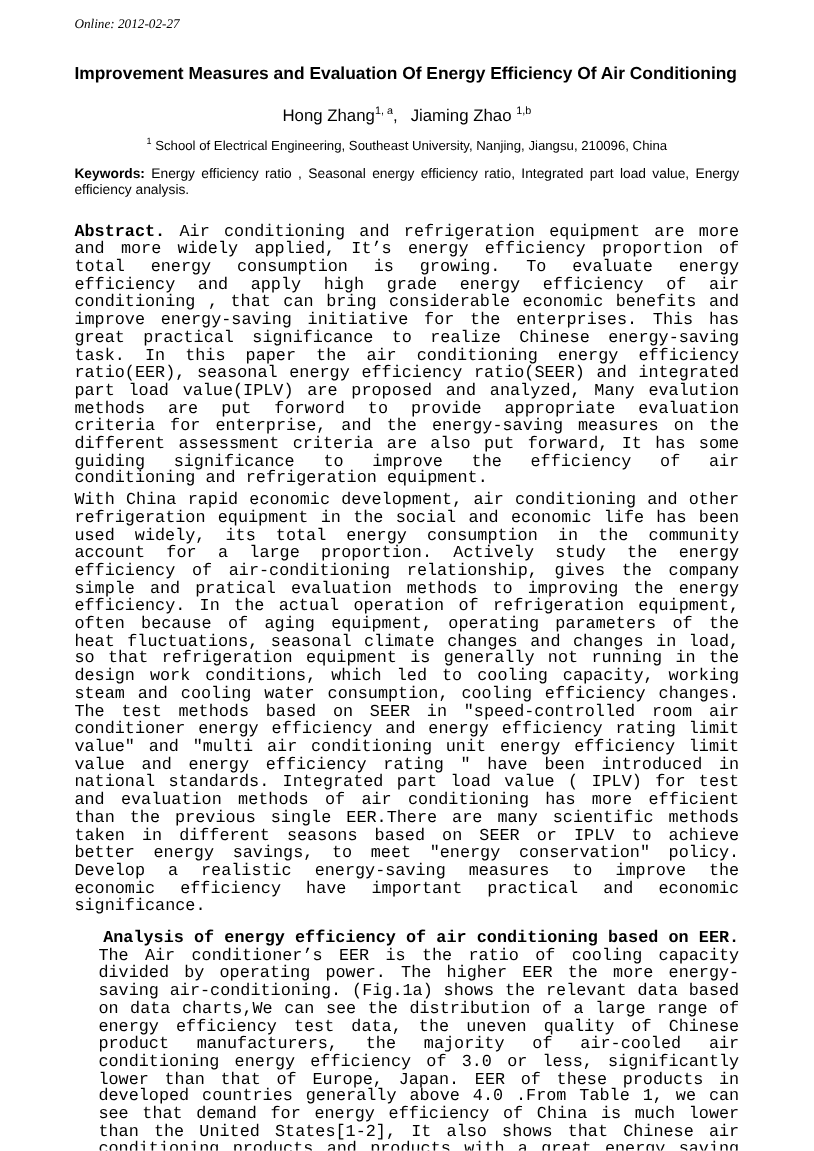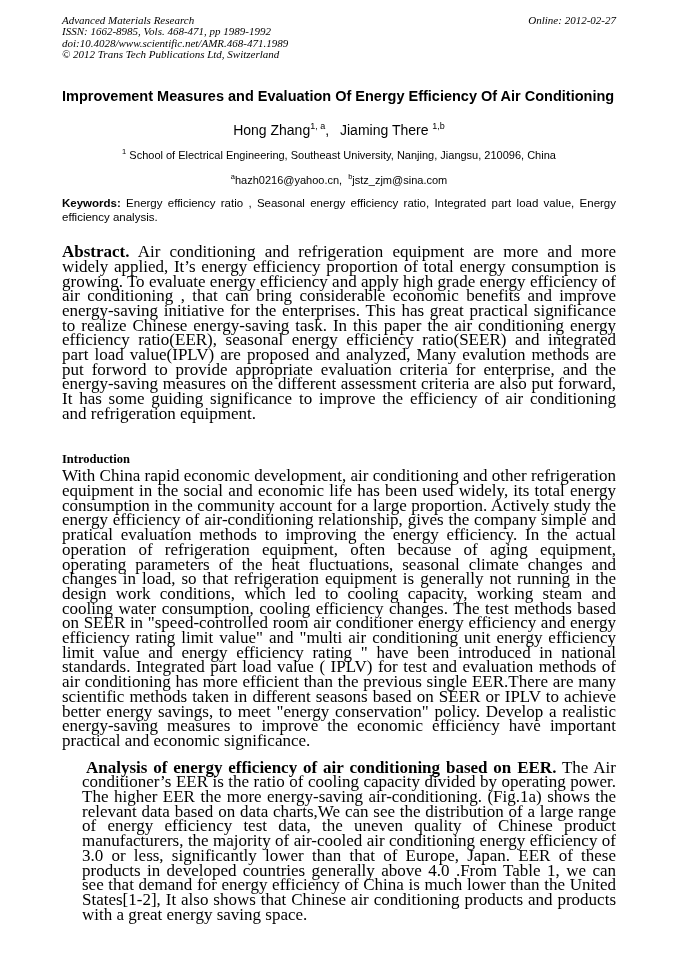--- a/index.html
+++ b/index.html
@@ -66,22 +66,22 @@
     margin-top: 9px;
     font-family: "Liberation Sans", sans-serif;
     font-size: 11.5px;
     line-height: 14px;
     text-align: justify;
   }
   .keywords .kw-label { font-weight: bold; }
 
   
   .body-par {
-    font-family: Liberation Serif, serif;
-    font-size: 17px;
+    font-family: Liberation Mono, monospace;
+    font-size: 14px;
     line-height: 14.7px;
     text-align: justify;
   }
   .lead { font-weight: bold; }
   .abstract { margin-top: 21px; }
   .sec-heading {
     font-family: "Liberation Serif", serif;
     font-size: 12.5px;
     font-weight: bold;
     line-height: 14.7px;
@@ -90,41 +90,33 @@
   .p-intro { margin-top: 3px; }
   .h-analysis { margin-top: 28px; padding-left: 4px; }
   .p-analysis { margin-top: 12px; text-indent: 4px; margin-left: 20px; }
 </style>
 </head>
 <body>
 
 <div class="page">
 
   <div class="header">
-    <div class="header-left">
-      <div>Advanced Materials Research</div>
-      <div>ISSN: 1662-8985, Vols. 468-471, pp 1989-1992</div>
-      <div>doi:10.4028/www.scientific.net/AMR.468-471.1989</div>
-      <div>© 2012 Trans Tech Publications Ltd, Switzerland</div>
-    </div>
     <div class="header-right">Online: 2012-02-27</div>
   </div>
 
   <div class="title">Improvement Measures and Evaluation Of Energy Efficiency Of Air Conditioning</div>
 
-  <div class="authors"><span>Hong Zhang</span><sup>1, a</sup><span class="sep">,</span> <span>Jiaming There</span> <sup>1,b</sup></div>
+  <div class="authors"><span>Hong Zhang</span><sup>1, a</sup><span class="sep">,</span> <span>Jiaming Zhao</span> <sup>1,b</sup></div>
 
   <div class="affiliation"><sup>1</sup><span> School of Electrical Engineering, Southeast University, Nanjing, Jiangsu, 210096, China</span></div>
 
-  <div class="emails"><span class="email"><sup>a</sup><span>hazh0216@yahoo.cn,</span></span><span class="email"><sup>b</sup><span>jstz_zjm@sina.com</span></span></div>
 
   <div class="keywords"><span class="kw-label">Keywords:</span><span> Energy efficiency ratio , Seasonal energy efficiency ratio, Integrated part load value, Energy efficiency analysis.</span></div>
 
   <div class="body-par abstract"><span class="lead">Abstract.</span><span> Air conditioning and refrigeration equipment are more and more widely applied, It’s energy efficiency proportion of total energy consumption is growing. To evaluate energy efficiency and apply high grade energy efficiency of air conditioning , that can bring considerable economic benefits and improve energy-saving initiative for the enterprises. This has great practical significance to realize Chinese energy-saving task. In this paper the air conditioning energy efficiency ratio(EER), seasonal energy efficiency ratio(SEER) and integrated part load value(IPLV) are proposed and analyzed, Many evalution methods are put forword to provide appropriate evaluation criteria for enterprise, and the energy-saving measures on the different assessment criteria are also put forward, It has some guiding significance to improve the efficiency of air conditioning and refrigeration equipment.</span></div>
 
-  <div class="sec-heading h-intro">Introduction</div>
 
   <div class="body-par p-intro">With China rapid economic development, air conditioning and other refrigeration equipment in the social and economic life has been used widely, its total energy consumption in the community account for a large proportion. Actively study the energy efficiency of air-conditioning relationship, gives the company simple and pratical evaluation methods to improving the energy efficiency. In the actual operation of refrigeration equipment, often because of aging equipment, operating parameters of the heat fluctuations, seasonal climate changes and changes in load, so that refrigeration equipment is generally not running in the design work conditions, which led to cooling capacity, working steam and cooling water consumption, cooling efficiency changes. The test methods based on SEER in "speed-controlled room air conditioner energy efficiency and energy efficiency rating limit value" and "multi air conditioning unit energy efficiency limit value and energy efficiency rating " have been introduced in national standards. Integrated part load value ( IPLV) for test and evaluation methods of air conditioning has more efficient than the previous single EER.There are many scientific methods taken in different seasons based on SEER or IPLV to achieve better energy savings, to meet "energy conservation" policy. Develop a realistic energy-saving measures to improve the economic efficiency have important practical and economic significance.</div>
 
 
   <div class="body-par p-analysis"><span class="lead">Analysis of energy efficiency of air conditioning based on EER.</span><span> The Air conditioner’s EER is the ratio of cooling capacity divided by operating power. The higher EER the more energy-saving air-conditioning. (Fig.1a) shows the relevant data based on data charts,We can see the distribution of a large range of energy efficiency test data, the uneven quality of Chinese product manufacturers, the majority of air-cooled air conditioning energy efficiency of 3.0 or less, significantly lower than that of Europe, Japan. EER of these products in developed countries generally above 4.0 .From Table 1, we can see that demand for energy efficiency of China is much lower than the United States[1-2], It also shows that Chinese air conditioning products and products with a great energy saving space.</span></div>
 
 </div>
 
 </body></html>

